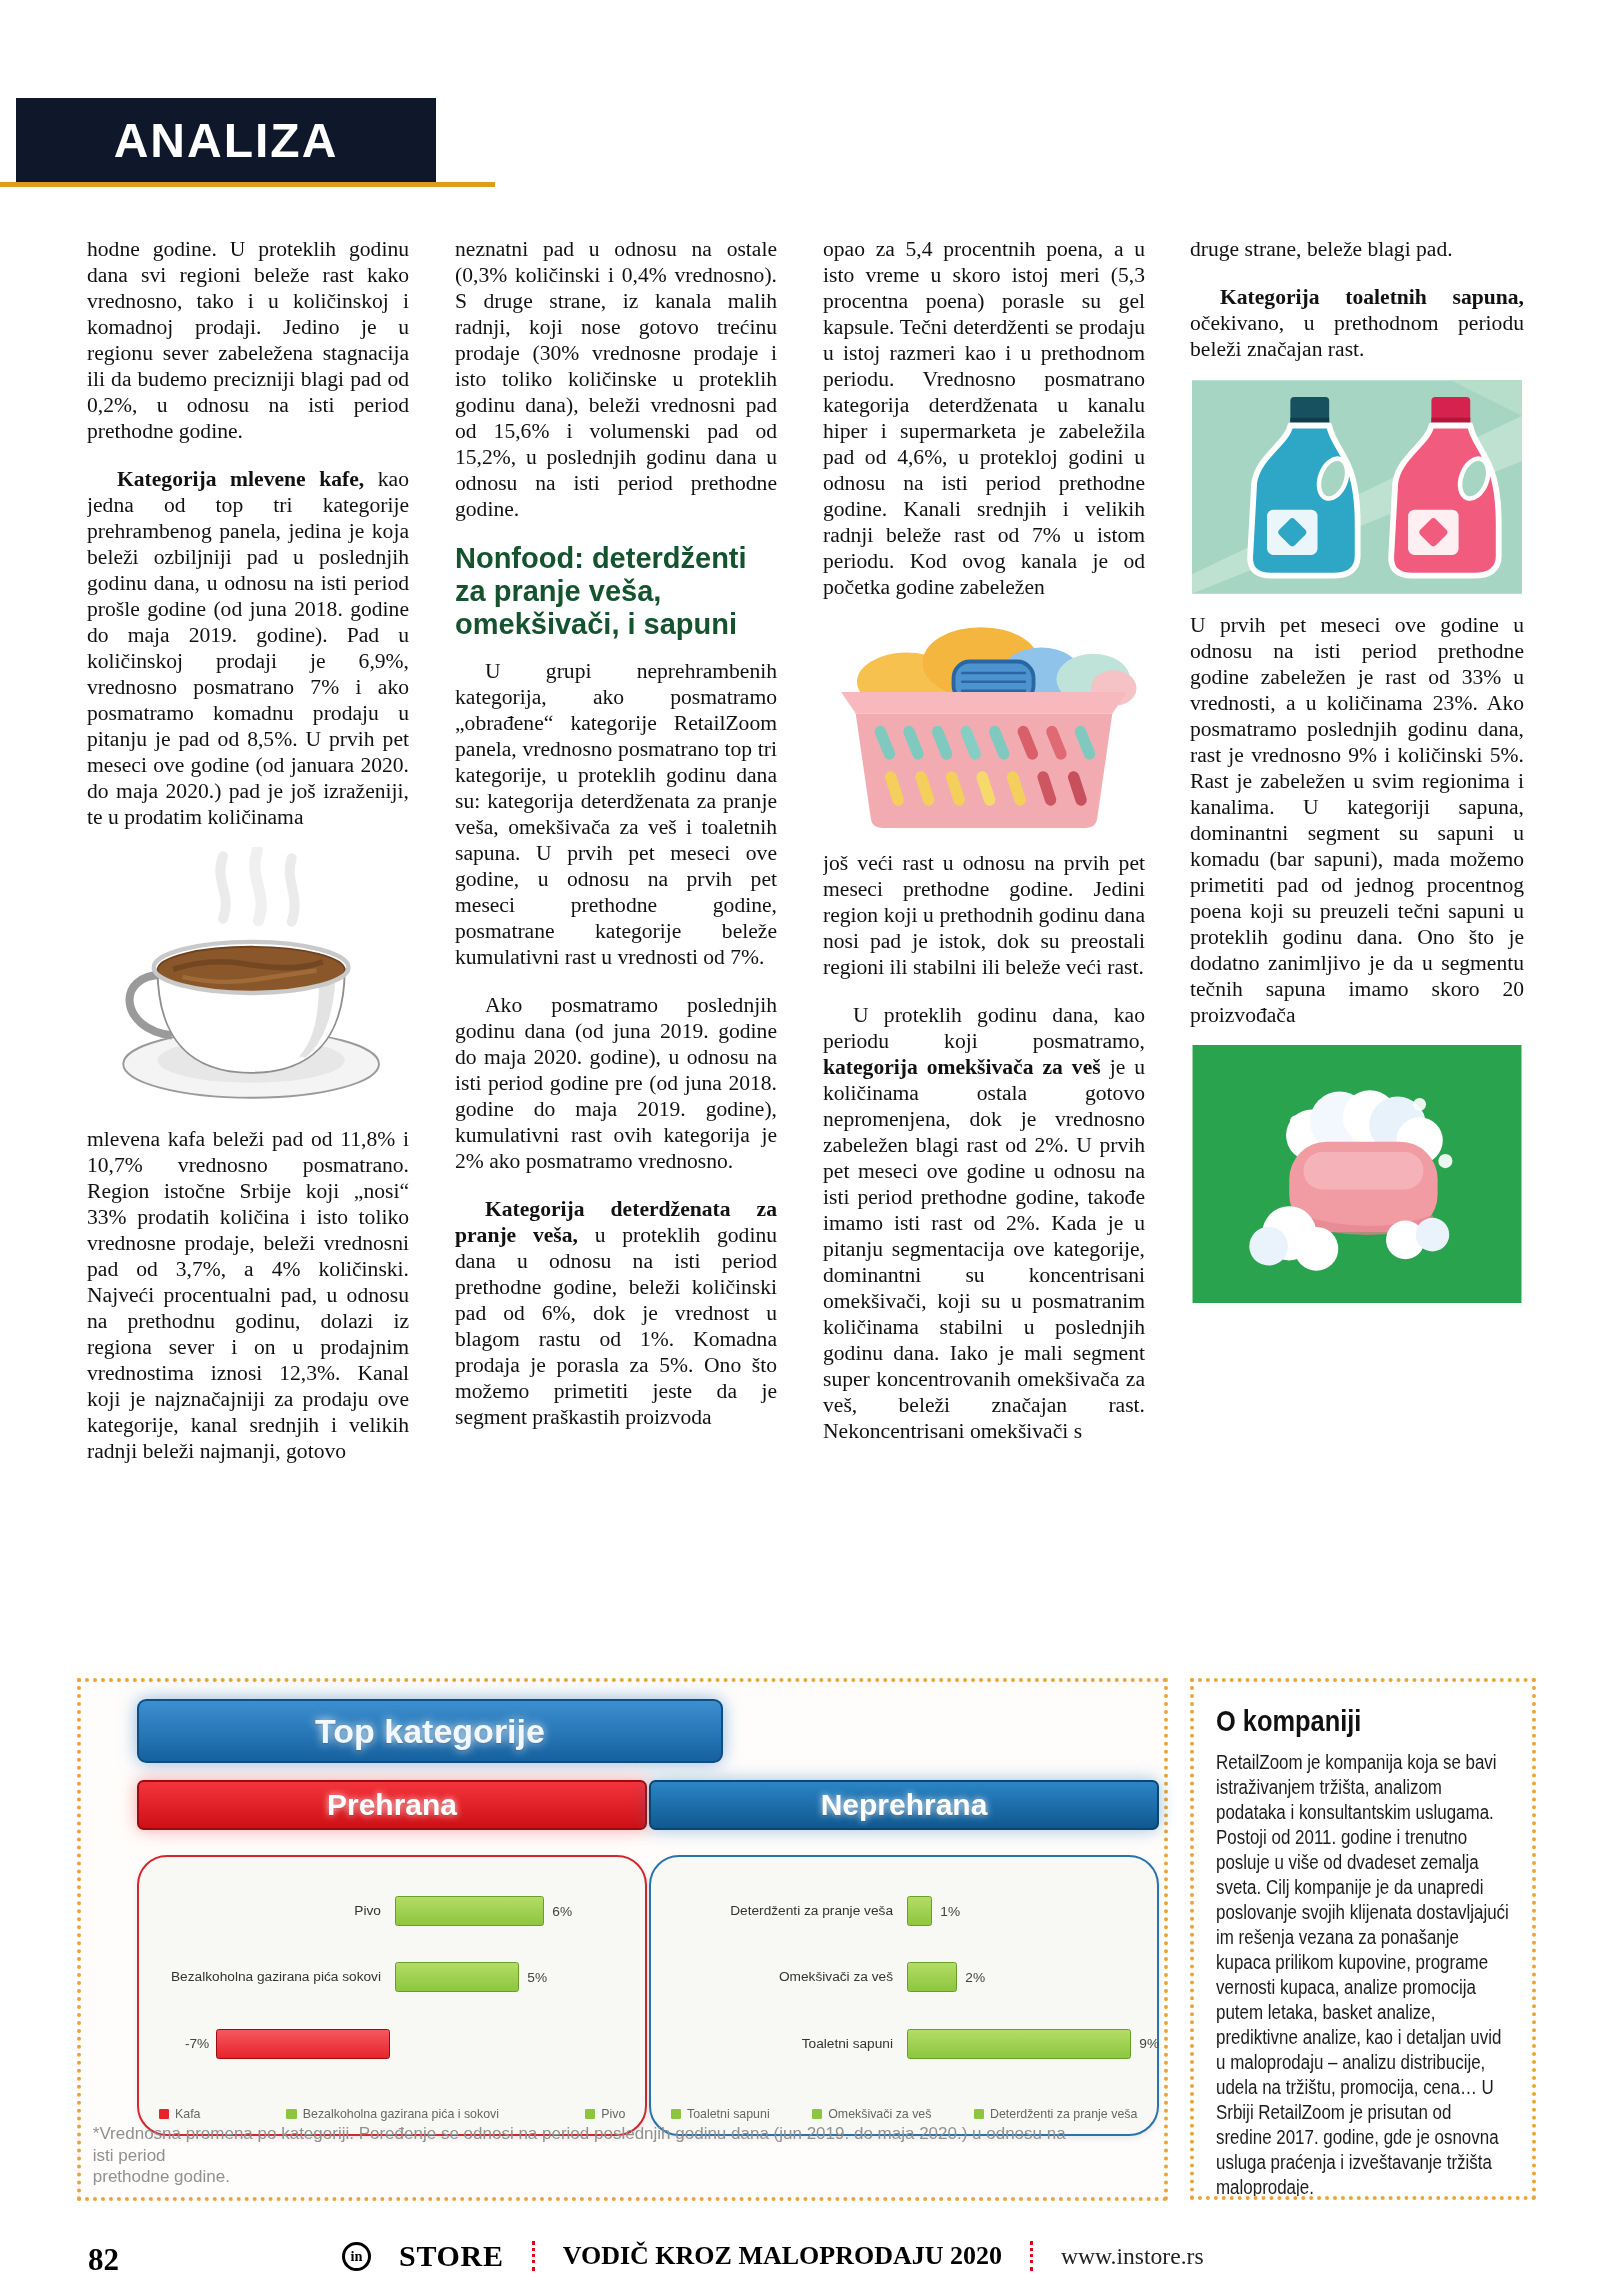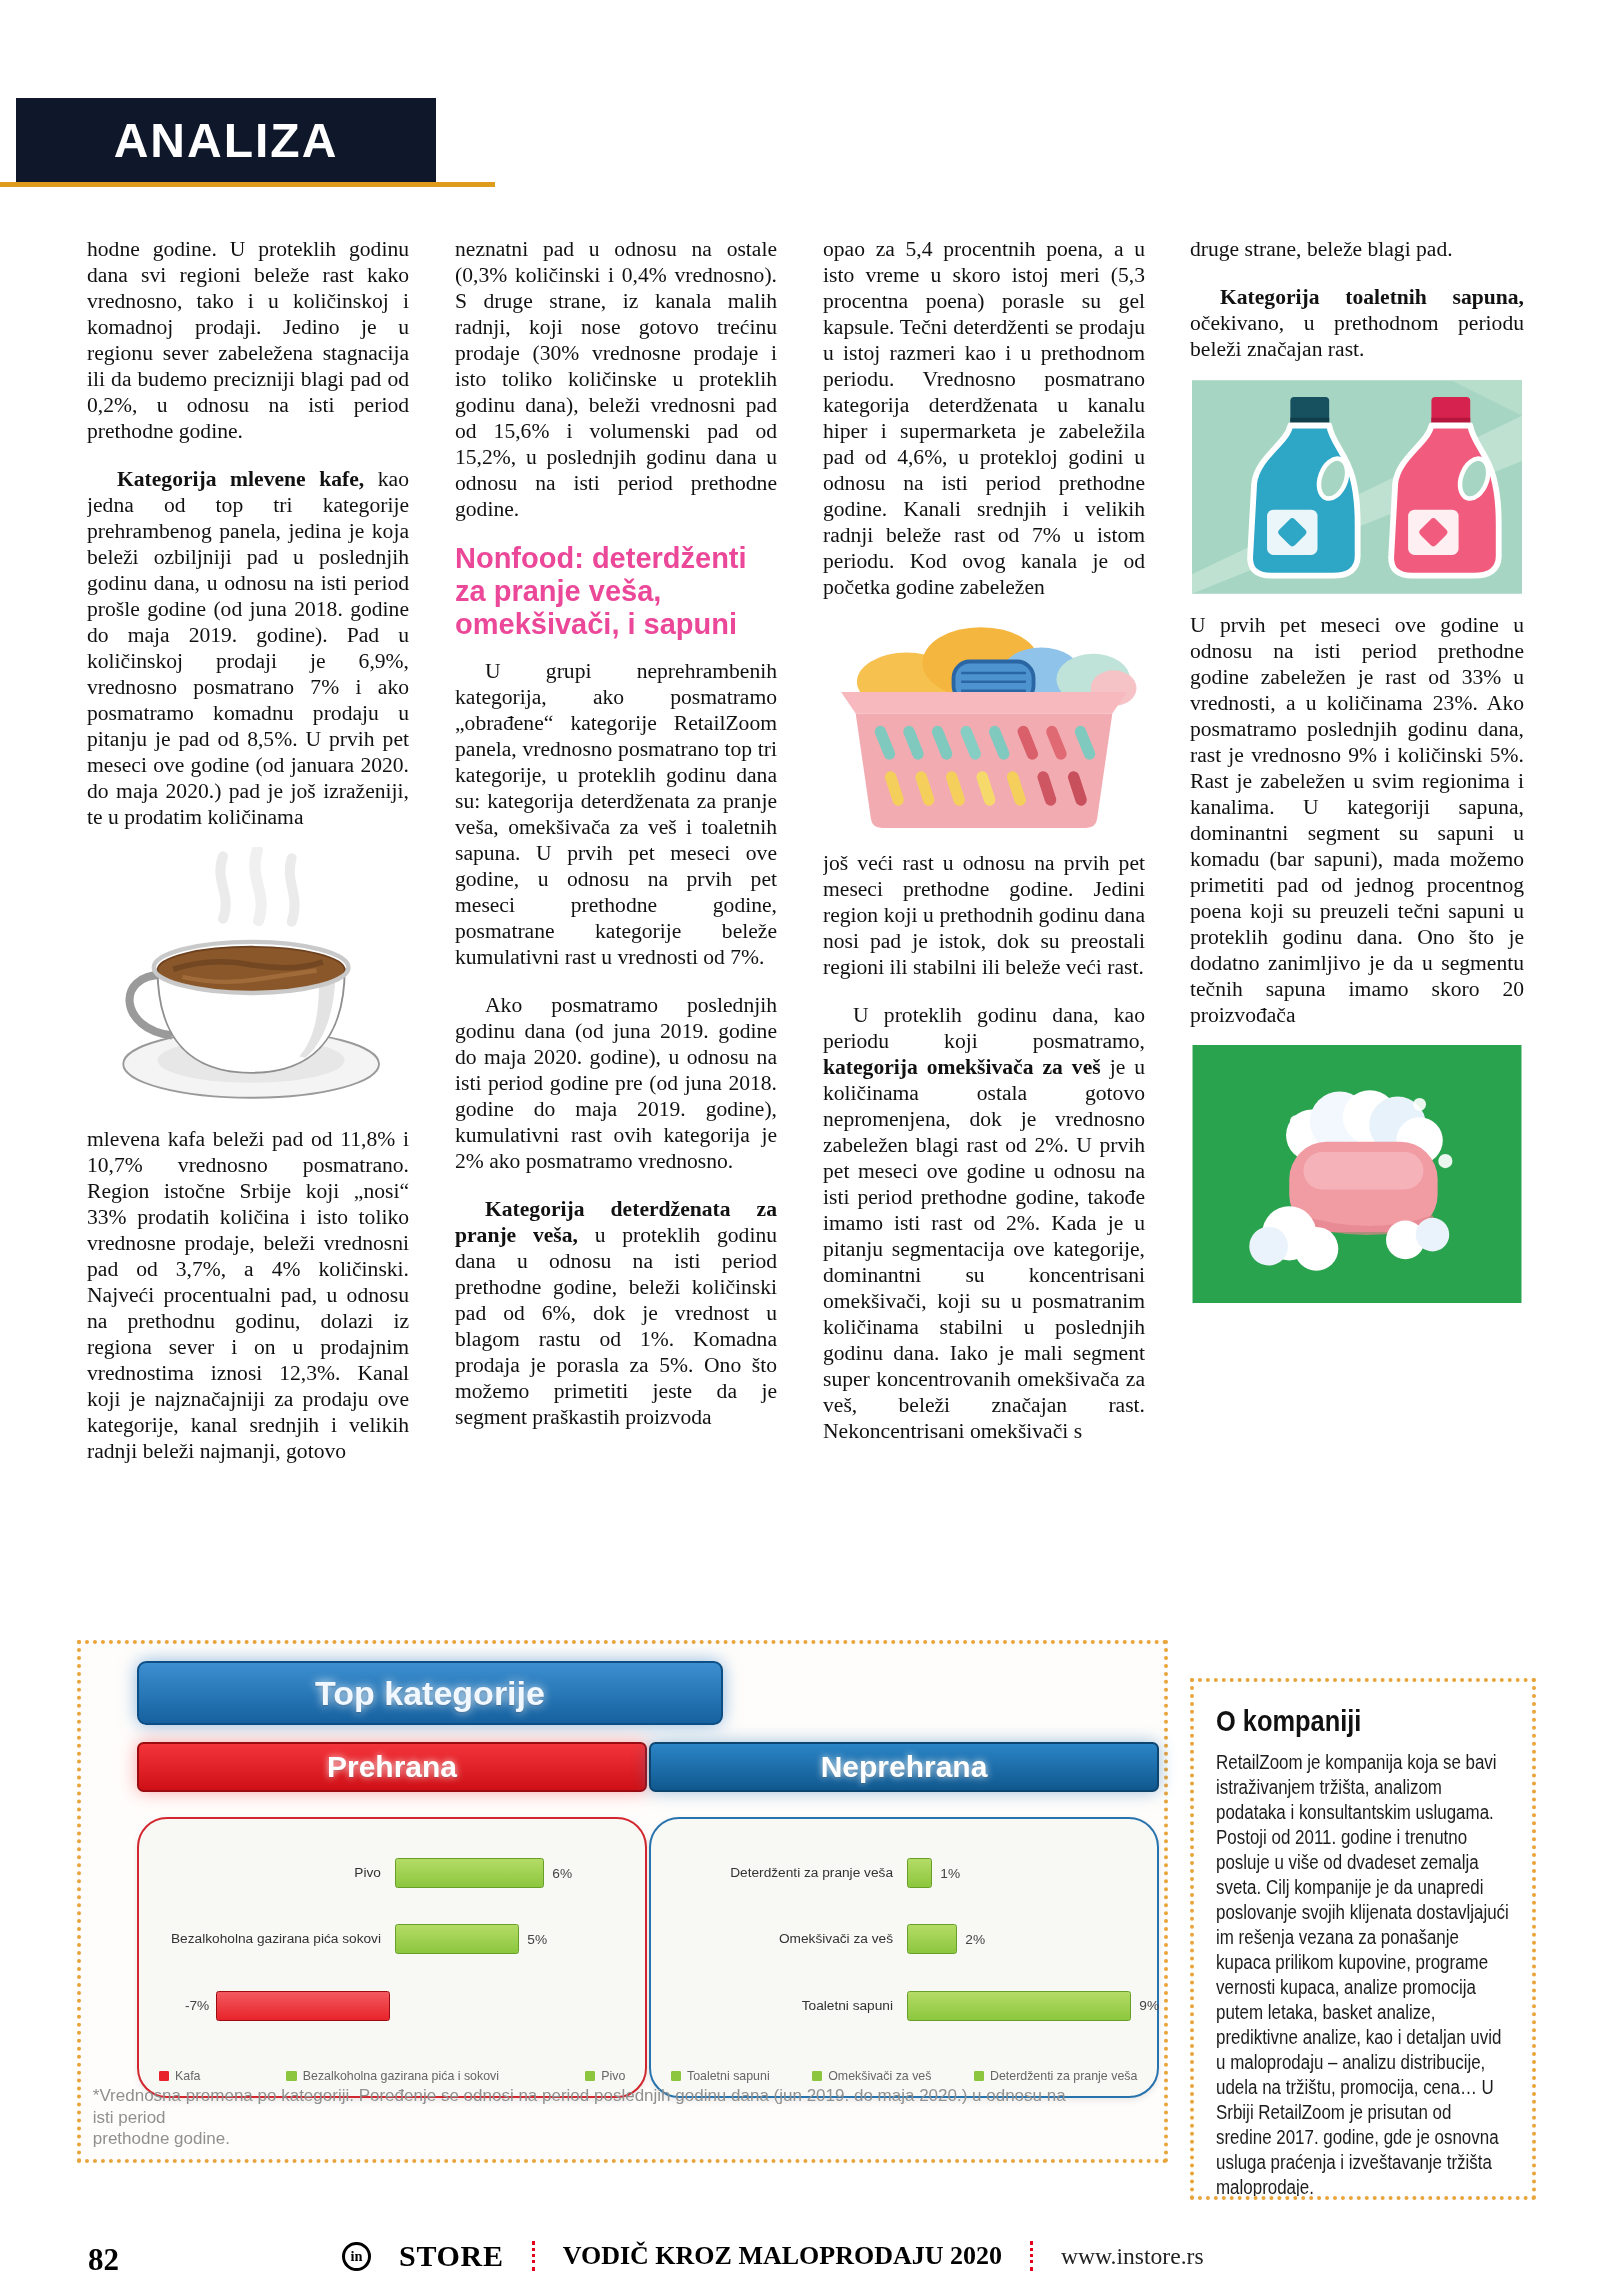--- a/index.html
+++ b/index.html
@@ -11,25 +11,25 @@
   .band span{font-family:"Liberation Sans",sans-serif;font-weight:bold;font-size:48px;
         color:#fff;letter-spacing:2px;}
   .band-underline{position:absolute;left:0;top:182px;width:495px;height:5.2px;background:#DE9B1C;}
   
   .col{position:absolute;top:236px;width:322px;height:1440px;overflow:hidden;
        font-size:21.6px;line-height:26px;text-align:justify;}
   .body-p{margin:0;}
   .body-p.indent{text-indent:30px;}
   .body-p.gap{margin-top:22px;}
   .col-heading{font-family:"Liberation Sans",sans-serif;font-weight:bold;
-       font-size:29px;line-height:33px;text-align:left;margin:19.6px 0 17px 0;color:#ec4899;}
+       font-size:29px;line-height:33px;text-align:left;margin:19.6px 0 17px 0;color:#14532d;}
   .fig{display:flex;justify-content:center;align-items:center;margin:17px 0;}
   .fig svg{display:block;}
   
-  .chart-box{position:absolute;left:77px;top:1640px;width:1091px;height:523px;
+  .chart-box{position:absolute;left:77px;top:1678px;width:1091px;height:523px;
        background:#fffdfb;border:4.6px dotted #E9A43B;box-sizing:border-box;
        font-family:"Liberation Sans",sans-serif;}
   .chart-title{position:absolute;left:56px;top:17px;width:582px;height:60px;border-radius:9.2px;
        background:linear-gradient(180deg,#3C8FD0,#16619F);border:2px solid #0D4E85;
        box-shadow:0 0 18.3px rgba(50,130,200,.55);display:flex;align-items:center;justify-content:center;
        color:#F2F8FF;font-weight:bold;font-size:34px;
        text-shadow:0 0 9.2px rgba(255,255,255,.9),0 1.3px 2px rgba(8,58,102,.7);}
   .panel{position:absolute;top:98px;width:510px;}
   .panel-header{height:50px;border:2px solid;border-radius:6.5px;margin-bottom:25px;
        display:flex;align-items:center;justify-content:center;color:#fff;font-weight:bold;font-size:30px;

